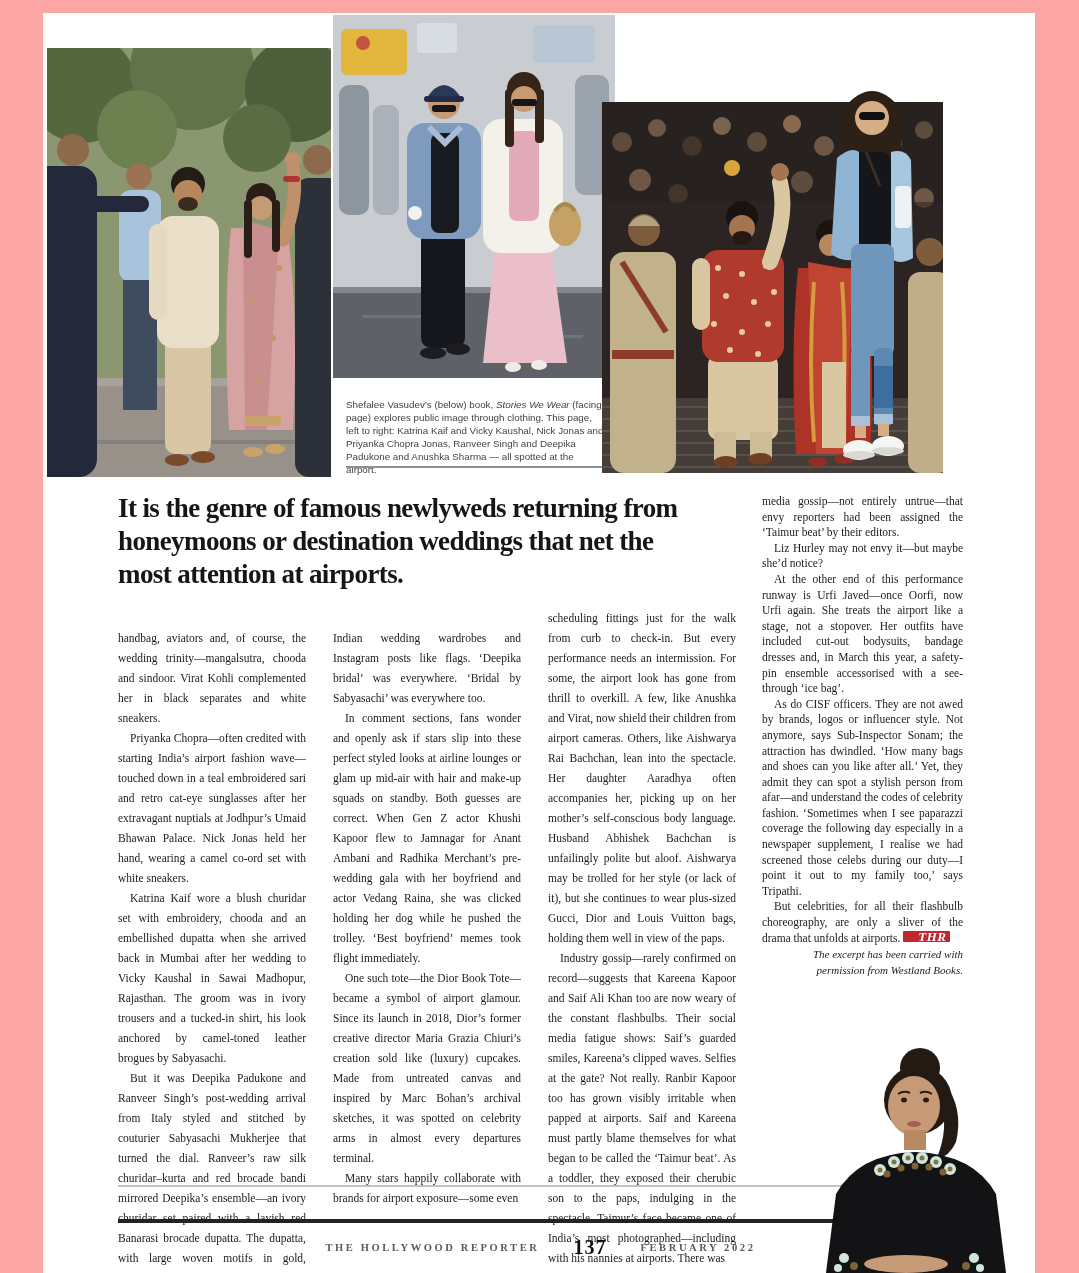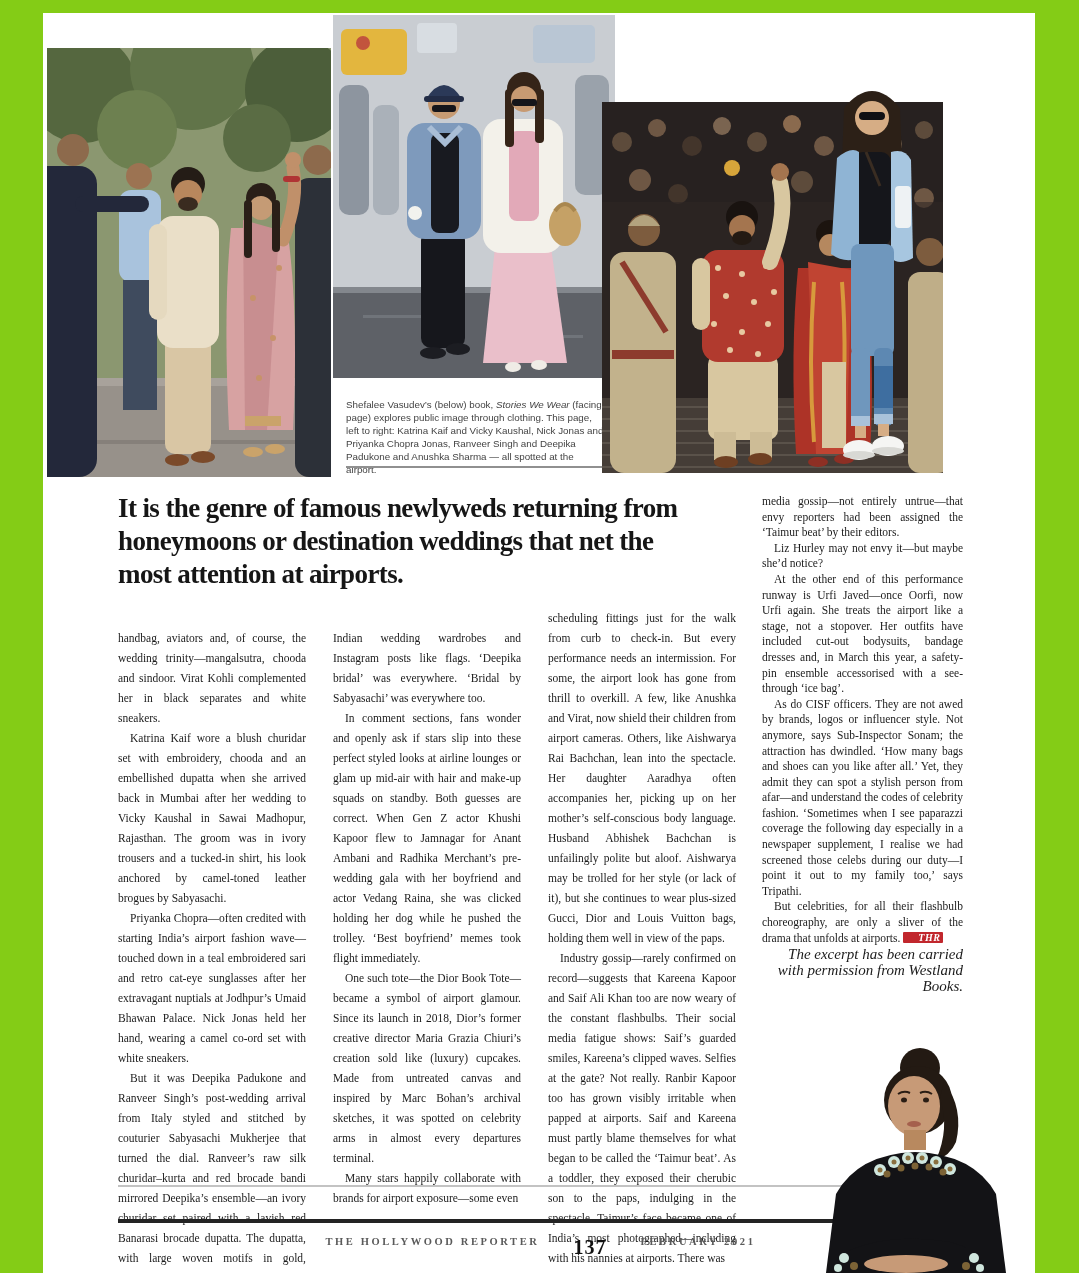--- a/index.html
+++ b/index.html
@@ -1,16 +1,16 @@
 <!DOCTYPE html>
 <html><head>
 <meta charset="utf-8">
 <style>
   html,body{margin:0;padding:0;background:#dfe2f2;}
-  .canvas{position:relative;width:1079px;height:1273px;background:#84cc16;overflow:hidden;
+  .canvas{position:relative;width:1079px;height:1273px;background:#fca5a5;overflow:hidden;
           font-family:"Liberation Serif",serif;}
   .sheet{position:absolute;left:43px;top:13px;width:992px;height:1260px;background:#ffffff;}
   .photo{position:absolute;overflow:hidden;}
   .photo svg{display:block;width:100%;height:100%;}
   .photo-left{left:47px;top:48px;width:284px;height:429px;}
   .photo-mid{left:333px;top:15px;width:282px;height:363px;}
   .photo-right{left:602px;top:102px;width:341px;height:371px;}
   .photo-anushka{left:806px;top:66px;width:132px;height:414px;z-index:3;}
   .photo-author{left:778px;top:1042px;width:257px;height:231px;z-index:4;}
   .caption{position:absolute;left:346px;top:388px;width:258px;
@@ -24,27 +24,27 @@
   .col{position:absolute;color:#1b1b1b;font-size:11.5px;line-height:20px;text-align:justify;}
   .col-1{left:118px;top:628px;width:188px;}
   .col-2{left:333px;top:628px;width:188px;}
   .col-3{left:548px;top:608px;width:188px;}
   .col-4{left:762px;top:494px;width:201px;line-height:15.6px;}
   .col p{margin:0;padding:0;}
   .plist p + p{text-indent:12px;}
   .indent{text-indent:12px;}
   .thr-badge{display:inline-block;background:#c1272d;color:#ffffff;
              font-family:"Liberation Serif",serif;font-style:italic;font-weight:700;
-             font-size:10px;line-height:9px;padding:1px 3px;margin-left:3px;
+             font-size:13px;line-height:9px;padding:1px 3px;margin-left:3px;
              letter-spacing:.5px;vertical-align:1px;border-radius:1px;}
-  .credit{font-style:italic;text-align:right;font-size:15px;line-height:16px;margin-top:2px;}
+  .credit{font-style:italic;text-align:right;font-size:11px;line-height:16px;margin-top:2px;}
   .rule-thin{position:absolute;left:118px;top:1185px;width:845px;height:2px;background:#c3c3c3;}
   .rule-thick{position:absolute;left:118px;top:1219px;width:845px;height:4px;background:#232323;}
   .footer{position:absolute;left:118px;top:1236px;width:845px;display:flex;
-          justify-content:center;align-items:flex-start;gap:34px;}
+          justify-content:center;align-items:center;gap:34px;}
   .footer .mag, .footer .issue{font-family:"Liberation Serif",serif;font-size:10.5px;
           letter-spacing:2.6px;color:#5a5a5a;font-weight:700;}
   .footer .pagenum{font-family:Liberation Serif, serif;font-size:20px;font-weight:700;
           color:#111111;letter-spacing:1px;}
 </style>
 </head>
 <body>
 
 <div class="canvas">
   <div class="sheet"></div>
@@ -241,22 +241,22 @@
 
   <h1 class="headline">
     <span>It is the genre of famous newlyweds returning from</span>
     <span>honeymoons or destination weddings that net the</span>
     <span>most attention at airports.</span>
   </h1>
 
   <div class="col col-1">
     <div class="plist">
         <p>handbag, aviators and, of course, the wedding trinity—mangalsutra, chooda and sindoor. Virat Kohli complemented her in black separates and white sneakers.</p>
+        <p>Priyanka Chopra—often credited with starting India’s airport fashion wave—touched down in a teal embroidered sari and retro cat-eye sunglasses after her extravagant nuptials at Jodhpur’s Umaid Bhawan Palace. Nick Jonas held her hand, wearing a camel co-ord set with white sneakers.</p>
         <p>Katrina Kaif wore a blush churidar set with embroidery, chooda and an embellished dupatta when she arrived back in Mumbai after her wedding to Vicky Kaushal in Sawai Madhopur, Rajasthan. The groom was in ivory trousers and a tucked-in shirt, his look anchored by camel-toned leather brogues by Sabyasachi.</p>
-        <p>Priyanka Chopra—often credited with starting India’s airport fashion wave—touched down in a teal embroidered sari and retro cat-eye sunglasses after her extravagant nuptials at Jodhpur’s Umaid Bhawan Palace. Nick Jonas held her hand, wearing a camel co-ord set with white sneakers.</p>
         <p>But it was Deepika Padukone and Ranveer Singh’s post-wedding arrival from Italy styled and stitched by couturier Sabyasachi Mukherjee that turned the dial. Ranveer’s raw silk churidar–kurta and red brocade bandi mirrored Deepika’s ensemble—an ivory churidar set paired with a lavish red Banarasi brocade dupatta. The dupatta, with large woven motifs in gold, sparked a frenzy. For months, red brocade dupattas fluttered through</p>
       </div>
   </div>
   <div class="col col-2">
     <div class="plist">
         <p>Indian wedding wardrobes and Instagram posts like flags. ‘Deepika bridal’ was everywhere. ‘Bridal by Sabyasachi’ was everywhere too.</p>
         <p>In comment sections, fans wonder and openly ask if stars slip into these perfect styled looks at airline lounges or glam up mid-air with hair and make-up squads on standby. Both guesses are correct. When Gen Z actor Khushi Kapoor flew to Jamnagar for Anant Ambani and Radhika Merchant’s pre-wedding gala with her boyfriend and actor Vedang Raina, she was clicked holding her dog while he pushed the trolley. ‘Best boyfriend’ memes took flight immediately.</p>
         <p>One such tote—the Dior Book Tote—became a symbol of airport glamour. Since its launch in 2018, Dior’s former creative director Maria Grazia Chiuri’s creation sold like (luxury) cupcakes. Made from untreated canvas and inspired by Marc Bohan’s archival sketches, it was spotted on celebrity arms in almost every departures terminal.</p>
         <p>Many stars happily collaborate with brands for airport exposure—some even</p>
       </div>
@@ -276,21 +276,21 @@
       </div>
     <p class="indent"><span>But celebrities, for all their flashbulb choreography, are only a sliver of the drama that unfolds at airports.</span><span class="thr-badge">THR</span></p>
     <p class="credit">The excerpt has been carried with permission from Westland Books.</p>
   </div>
 
   <div class="rule-thin"></div>
   <div class="rule-thick"></div>
   <div class="footer">
     <span class="mag">THE HOLLYWOOD REPORTER</span>
     <span class="pagenum">137</span>
-    <span class="issue">FEBRUARY 2021</span>
+    <span class="issue">FEBRUARY 2022</span>
   </div>
 
   <div class="photo photo-author" role="img" aria-label="Shefalee Vasudev">
     <svg viewBox="0 0 257 231" preserveAspectRatio="none">
       <circle cx="142" cy="26" r="20" fill="#231a13"></circle>
       <circle cx="140" cy="58" r="34" fill="#231a13"></circle>
       <path d="M166 40 Q186 66 178 100 Q172 114 158 118 Q172 86 162 56 Z" fill="#231a13"></path>
       <ellipse cx="136" cy="64" rx="26" ry="30" fill="#c79a77"></ellipse>
       <ellipse cx="126" cy="58" rx="3" ry="2.5" fill="#2a1d14"></ellipse>
       <ellipse cx="148" cy="58" rx="3" ry="2.5" fill="#2a1d14"></ellipse>

